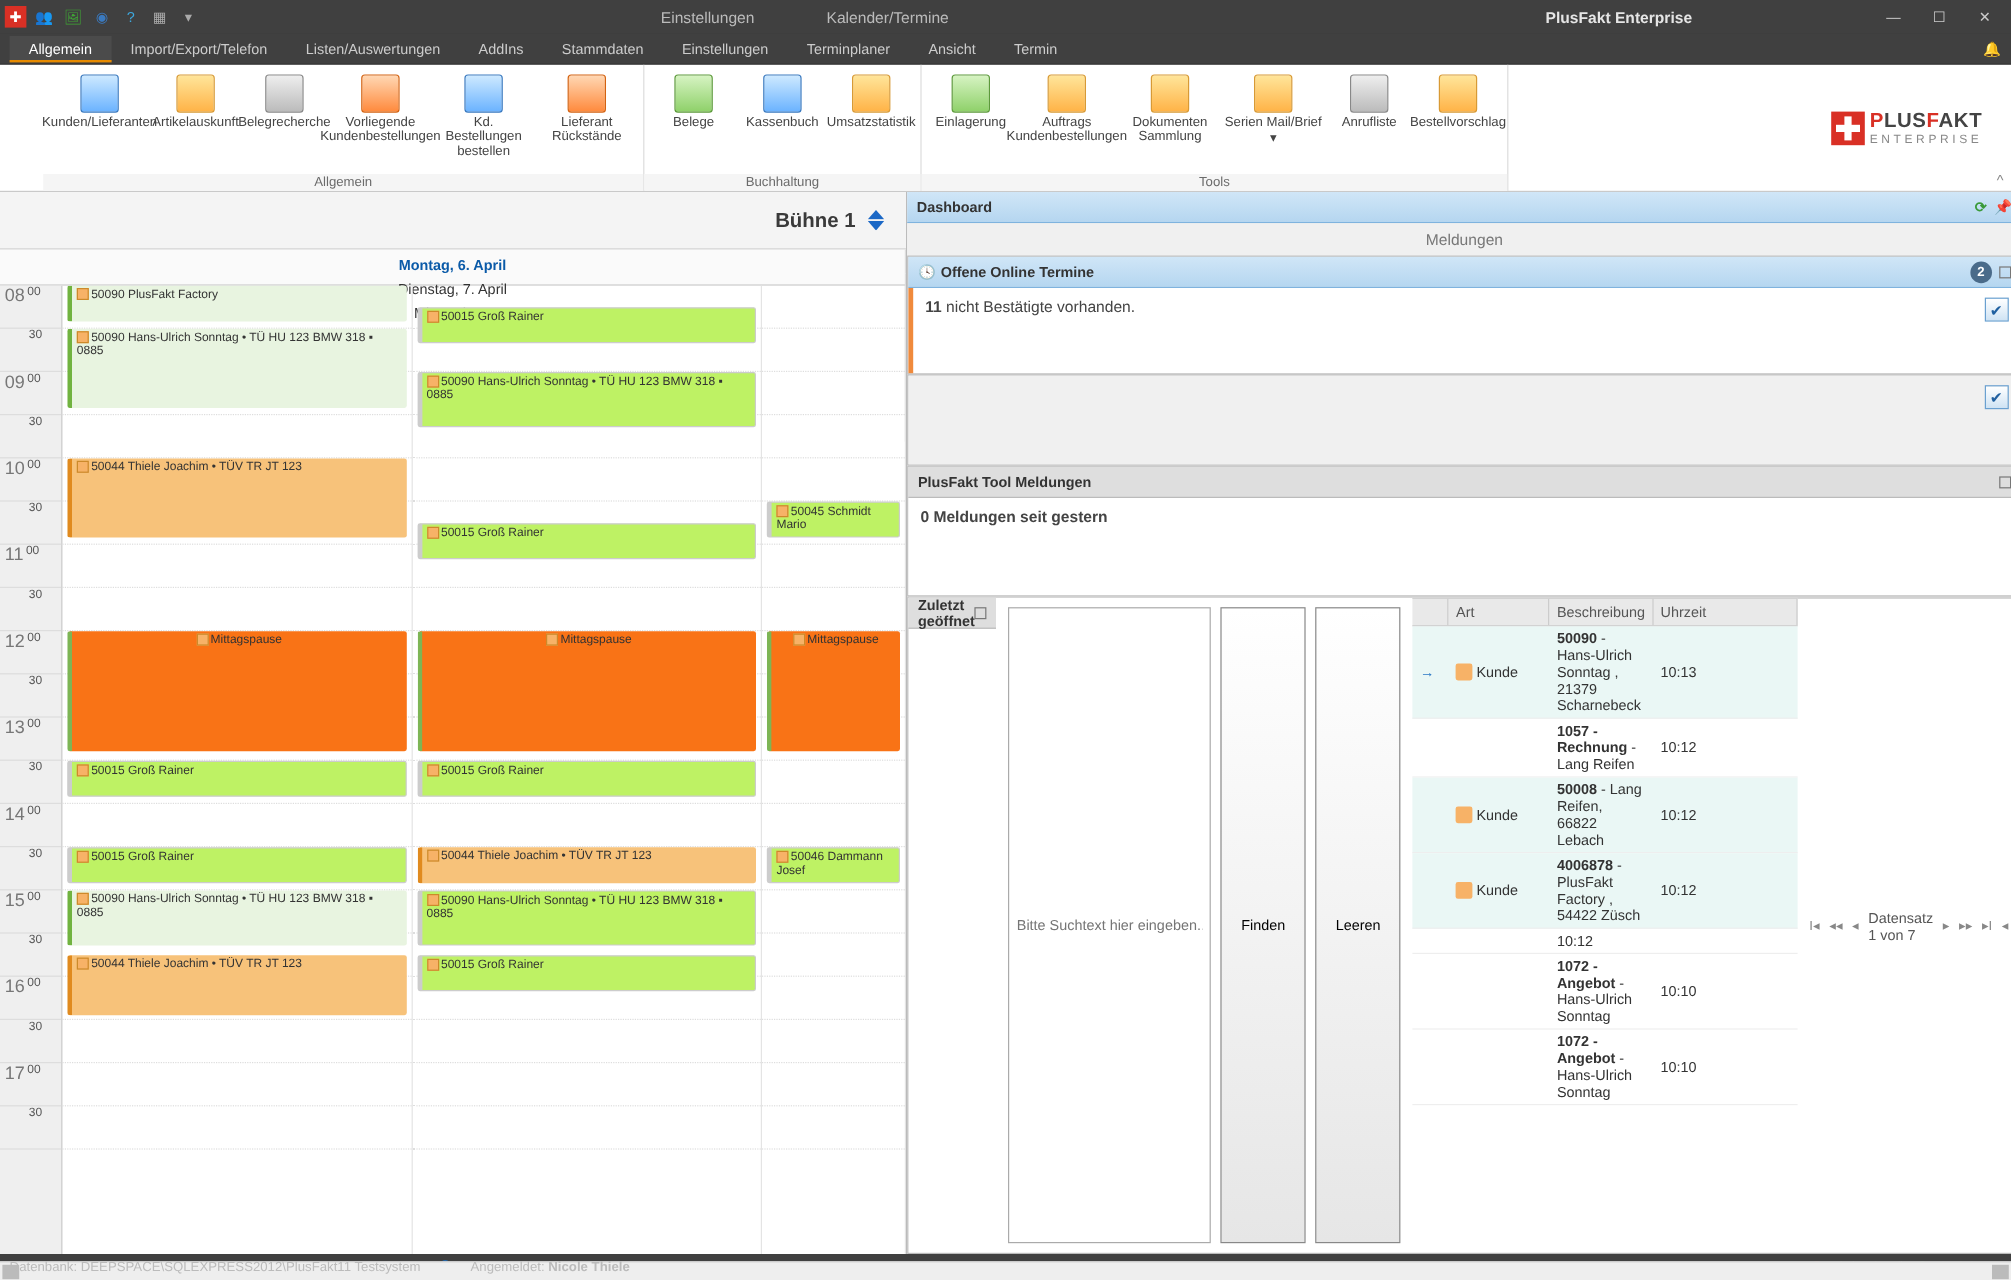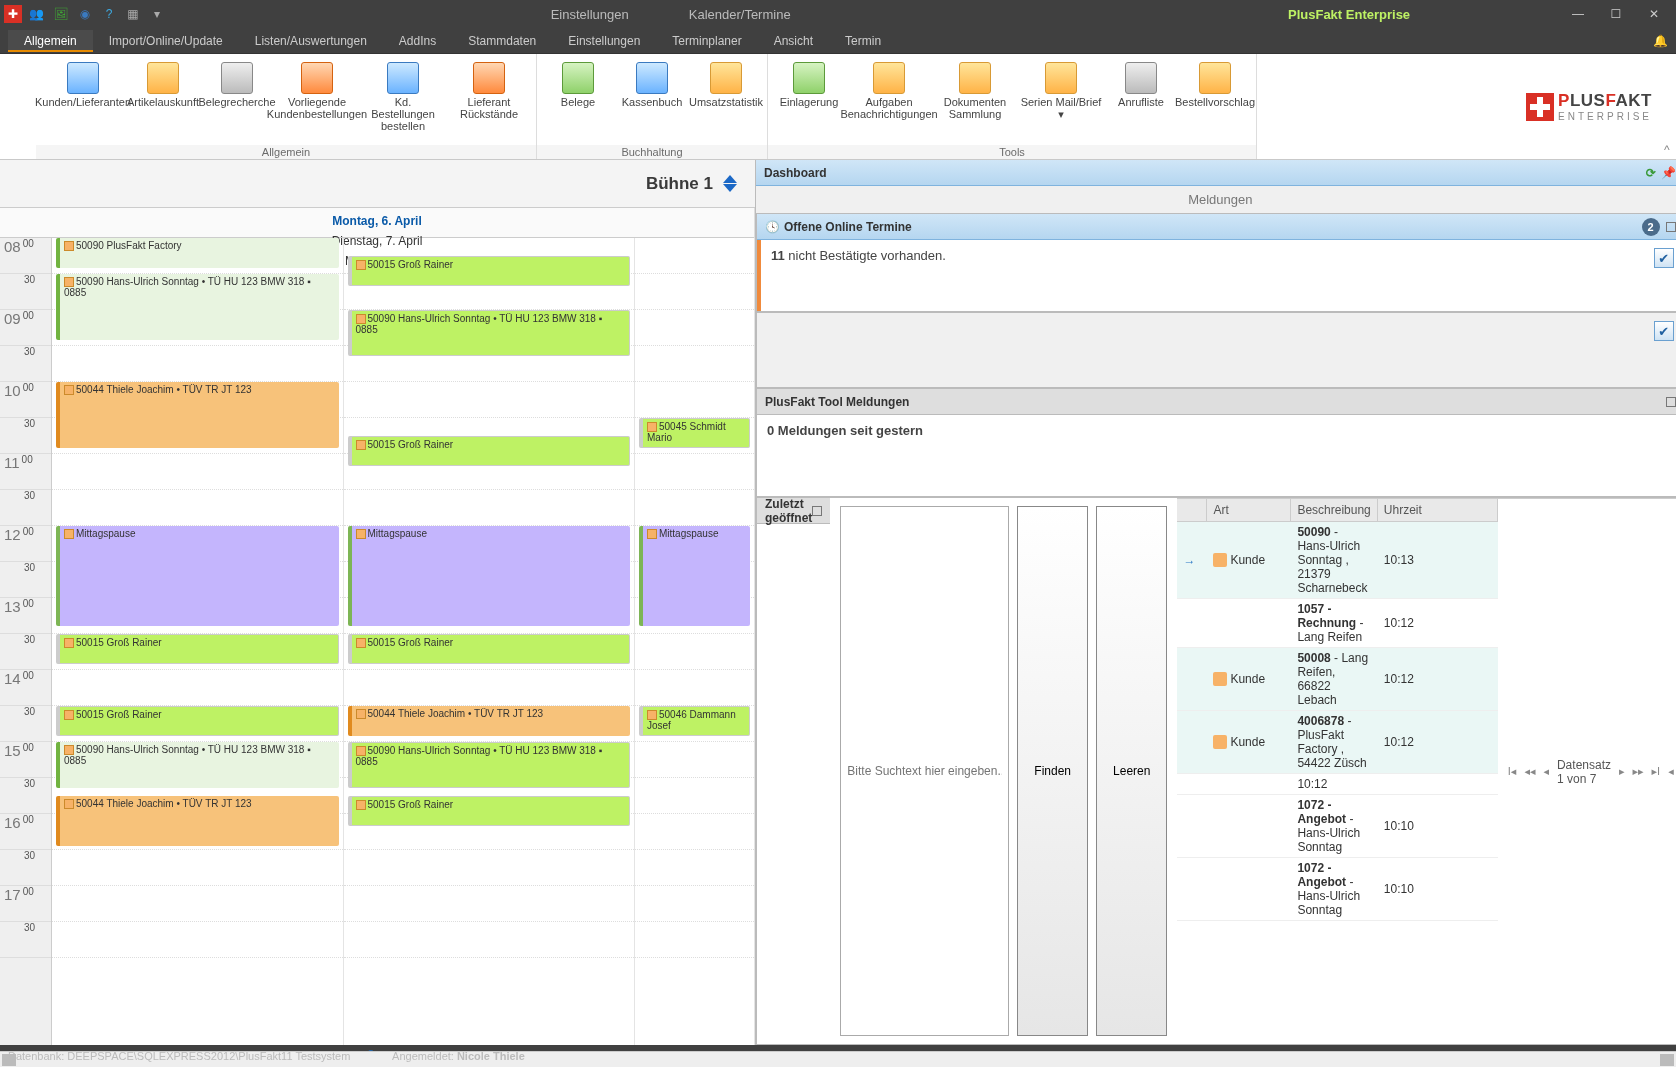--- a/index.html
+++ b/index.html
@@ -3,21 +3,21 @@
 <meta charset="utf-8">
 <style>
 * { margin: 0; padding: 0; box-sizing: border-box; font-family: "Segoe UI", Tahoma, sans-serif; }
 body { width: 1676px; height: 1067px; overflow: hidden; background: #404040; font-size: 12px; color: #333; user-select: none; }
 
 
 .titlebar { height: 28px; background: #404040; display: flex; align-items: center; padding: 0 4px; }
 .titlebar .qat { display: flex; gap: 6px; align-items: center; }
 .titlebar .qat-icon { width: 18px; height: 18px; display:flex; align-items:center; justify-content:center; color:#aaa;}
 .titlebar .tab-sup { margin-left: auto; margin-right: auto; display:flex; gap:60px; color:#bbb; font-size:13px;}
-.titlebar .apptitle { color:#bef264; font-weight:600; font-size:13px; position:absolute; left:50%; transform:translateX(450px);}
+.titlebar .apptitle { color:#e5e5e5; font-weight:600; font-size:13px; position:absolute; left:50%; transform:translateX(450px);}
 .titlebar .win-btns { display:flex; gap:2px; margin-left:auto;}
 .titlebar .win-btn { width:36px; height:24px; color:#ccc; display:flex; align-items:center; justify-content:center;}
 
 
 .menustrip { height: 26px; background:#404040; display:flex; align-items:center; padding:0 8px; border-bottom:1px solid #333;}
 .menustrip .mtab { padding:4px 16px; color:#ccc; font-size:12px; }
 .menustrip .mtab.active { background:#4b4b4b; color:#fff; border-bottom:2px solid #e68a00; padding-bottom:2px;}
 .menustrip .bell { margin-left:auto; color:#f33; font-size:12px;}
 
 
@@ -57,21 +57,21 @@
 .time-row { height:36px; border-bottom:1px solid #ddd; display:flex; align-items:flex-start; padding-left:4px;}
 .time-row .hr { font-size:15px; font-weight:400; color:#777; margin-right:2px;}
 .cal-grid { flex:1; position:relative; display:flex;}
 .cal-col { flex:1; border-right:1px solid #e4e4e4; position:relative;}
 .cal-col .slot { height:36px; border-bottom:1px dotted #ddd;}
 .appt { position:absolute; left:4px; right:4px; border-radius:2px; font-size:10px; padding:2px 4px; overflow:hidden; border-left:4px solid; color:#333;}
 .appt .a-icon { display:inline-block; width:10px; height:10px; background:#f7b267; margin-right:2px; vertical-align:middle; border:1px solid #cc8a2b;}
 .appt.green { background:#e8f4e0; border-left-color:#71b340;}
 .appt.orange { background:#f7c27a; border-left-color:#e08a1e;}
 .appt.white { background:#bef264; border-left-color:#b8b8b8; border:1px solid #ccc; border-left-width:4px;}
-.appt.pale { background:#c4b5fd; border-left-color:#7db555;}
+.appt.pale { background:#f97316; border-left-color:#7db555;text-align:center;}
 .cal-scroll { position:absolute; bottom:0; left:0; right:0; height:16px; background:#eee; border-top:1px solid #ccc; display:flex; align-items:center; padding:0 2px;}
 .cal-scroll .arr { width:14px; height:12px; background:#bbb;}
 
 
 .dash { flex:1; display:flex; background:#e8e8e8;}
 .dash-main { flex:1; display:flex; flex-direction:column;}
 .dash-panel { background:#f0f0f0; border:1px solid #bbb; margin:0; }
 .dash-h { display:flex; align-items:center; height:26px; padding:0 8px; font-weight:600; font-size:12px; color:#333;}
 .dash-h.active { background:linear-gradient(#d0e6f7,#b5d6f0); border-bottom:1px solid #7fb3de;}
 .dash-h.gray { background:#dedede; border-bottom:1px solid #bbb;}
@@ -130,21 +130,21 @@
   </div>
   <div class="apptitle">PlusFakt Enterprise</div>
   <div class="win-btns">
     <div class="win-btn">—</div>
     <div class="win-btn">☐</div>
     <div class="win-btn">✕</div>
   </div>
 </div>
 
 <div class="menustrip">
-  <span id="menu-container"><span class="mtab active">Allgemein</span><span class="mtab">Import/Online/Update</span><span class="mtab">Listen/Auswertungen</span><span class="mtab">AddIns</span><span class="mtab">Stammdaten</span><span class="mtab">Einstellungen</span><span class="mtab">Terminplaner</span><span class="mtab">Ansicht</span><span class="mtab">Termin</span></span>
+  <span id="menu-container"><span class="mtab active">Allgemein</span><span class="mtab">Import/Export/Telefon</span><span class="mtab">Listen/Auswertungen</span><span class="mtab">AddIns</span><span class="mtab">Stammdaten</span><span class="mtab">Einstellungen</span><span class="mtab">Terminplaner</span><span class="mtab">Ansicht</span><span class="mtab">Termin</span></span>
   <span class="bell">🔔</span>
 </div>
 
 <div class="ribbon">
   <div id="ribbon-container" style="display:flex;margin-left:36px;">
       <div class="ribbon-group">
         <div class="items">
           <div class="ribbon-item wide">
             <div class="ribbon-icon blue"></div>
             <div>Kunden/Lieferanten</div>
@@ -190,21 +190,21 @@
         <div class="gtitle">Buchhaltung</div>
       </div>
       <div class="ribbon-group">
         <div class="items">
           <div class="ribbon-item">
             <div class="ribbon-icon green"></div>
             <div>Einlagerung</div>
           </div>
           <div class="ribbon-item wide">
             <div class="ribbon-icon "></div>
-            <div>Aufgaben Benachrichtigungen</div>
+            <div>Auftrags Kundenbestellungen</div>
           </div>
           <div class="ribbon-item wide">
             <div class="ribbon-icon "></div>
             <div>Dokumenten Sammlung</div>
           </div>
           <div class="ribbon-item wide">
             <div class="ribbon-icon "></div>
             <div>Serien Mail/Brief ▾</div>
           </div>
           <div class="ribbon-item">

